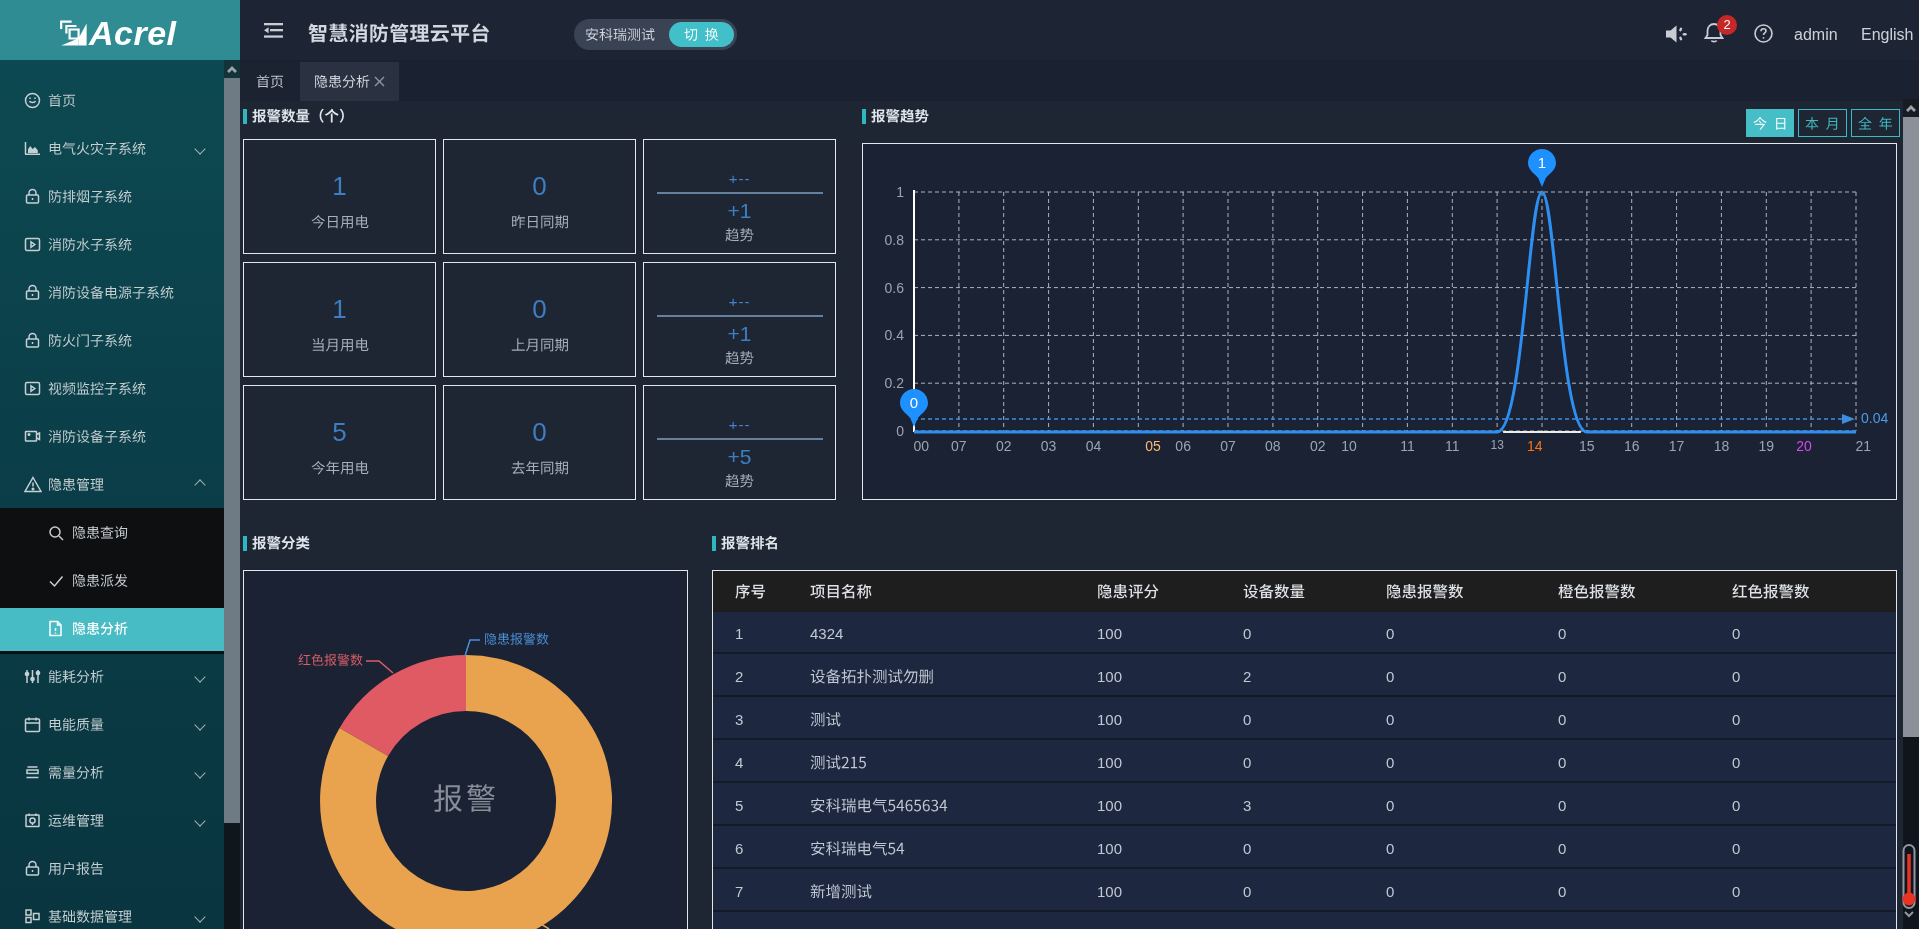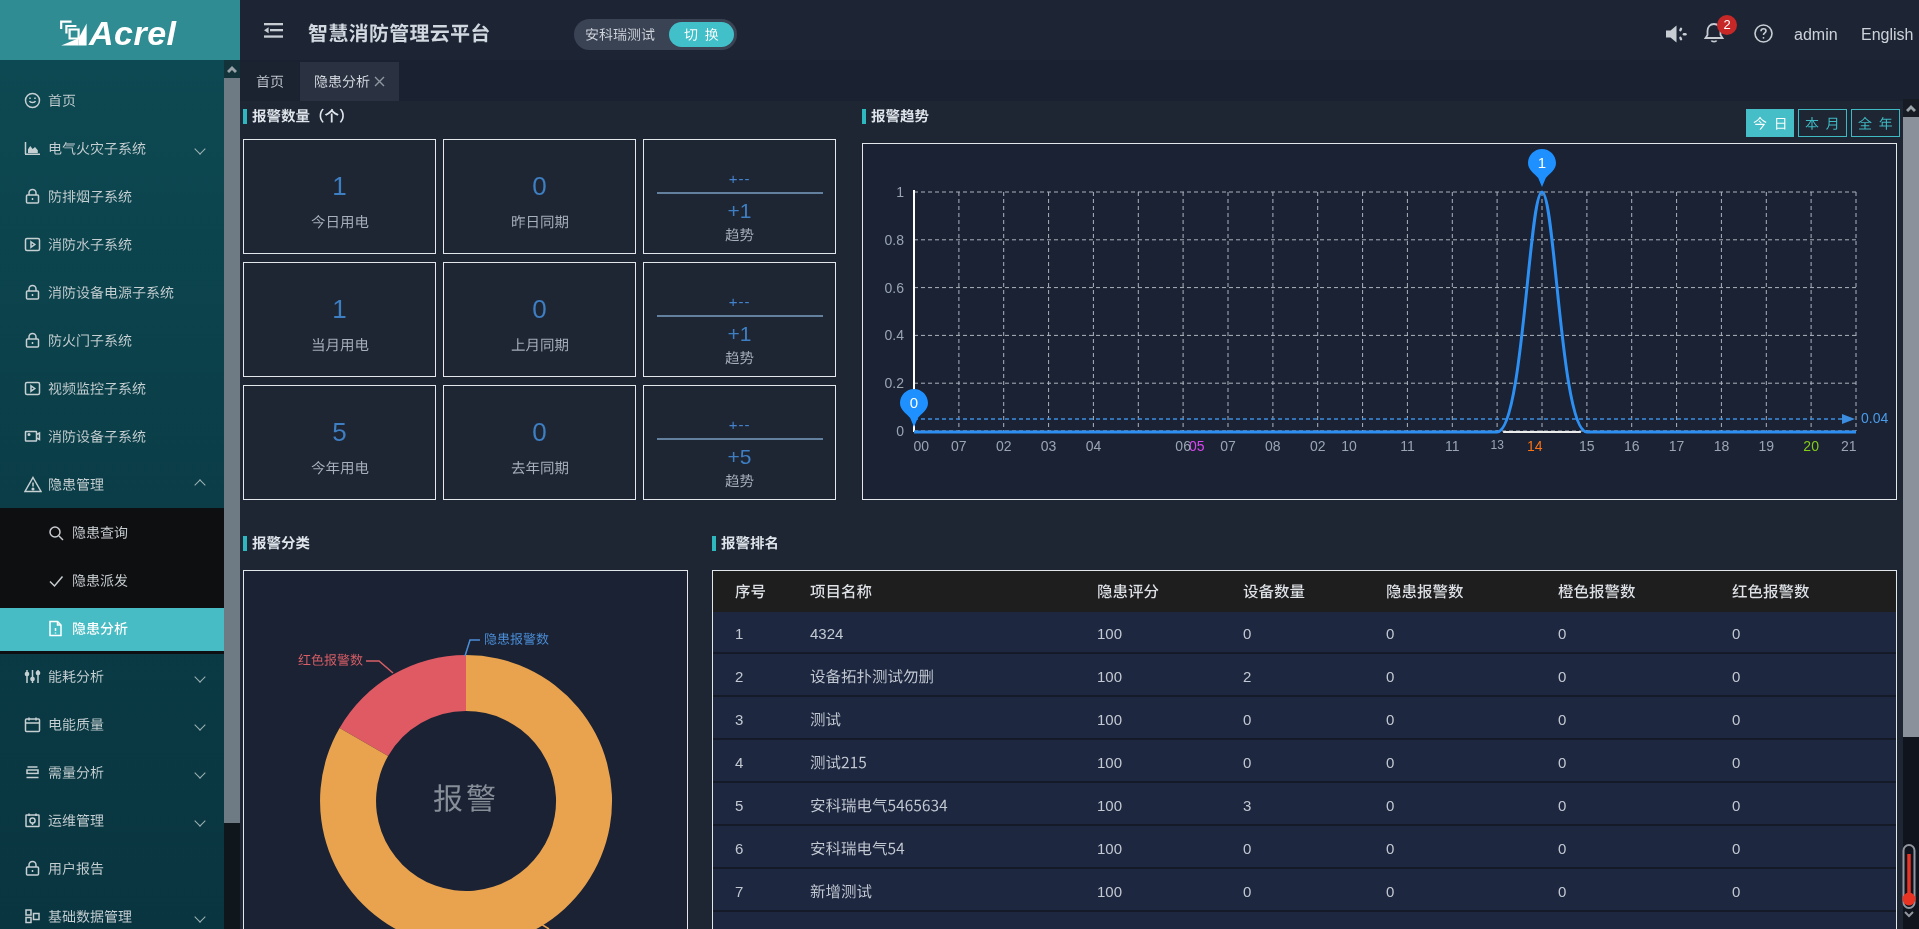--- a/index.html
+++ b/index.html
@@ -589,37 +589,37 @@
 <div class="abs" style="left:854px;top:231.8px;width:50px;text-align:right;color:#9AA5B2;font-size:14px;line-height:16px">0.8</div>
 <div class="abs" style="left:854px;top:279.6px;width:50px;text-align:right;color:#9AA5B2;font-size:14px;line-height:16px">0.6</div>
 <div class="abs" style="left:854px;top:327.4px;width:50px;text-align:right;color:#9AA5B2;font-size:14px;line-height:16px">0.4</div>
 <div class="abs" style="left:854px;top:375.2px;width:50px;text-align:right;color:#9AA5B2;font-size:14px;line-height:16px">0.2</div>
 <div class="abs" style="left:854px;top:423.0px;width:50px;text-align:right;color:#9AA5B2;font-size:14px;line-height:16px">0</div>
 <div class="abs" style="left:899.0px;top:438px;width:30px;text-align:right;color:#9AA5B2;font-size:14px">00</div>
 <div class="abs" style="left:943.8571428571429px;top:438px;width:30px;text-align:center;color:#9AA5B2;font-size:14px">07</div>
 <div class="abs" style="left:988.7142857142857px;top:438px;width:30px;text-align:center;color:#9AA5B2;font-size:14px">02</div>
 <div class="abs" style="left:1033.5714285714287px;top:438px;width:30px;text-align:center;color:#9AA5B2;font-size:14px">03</div>
 <div class="abs" style="left:1078.4285714285713px;top:438px;width:30px;text-align:center;color:#9AA5B2;font-size:14px">04</div>
-<div class="abs" style="left:1189px;top:438px;width:30px;color:#d946ef;font-size:14px">05</div>
+<div class="abs" style="left:1138px;top:438px;width:30px;text-align:center;color:#fdba74;font-size:14px">05</div>
 <div class="abs" style="left:1168.142857142857px;top:438px;width:30px;text-align:center;color:#9AA5B2;font-size:14px">06</div>
 <div class="abs" style="left:1213.0px;top:438px;width:30px;text-align:center;color:#9AA5B2;font-size:14px">07</div>
 <div class="abs" style="left:1257.857142857143px;top:438px;width:30px;text-align:center;color:#9AA5B2;font-size:14px">08</div>
 <div class="abs" style="left:1302.7142857142858px;top:438px;width:30px;text-align:center;color:#9AA5B2;font-size:14px">02</div>
 <div class="abs" style="left:1334px;top:438px;width:30px;text-align:center;color:#9AA5B2;font-size:14px">10</div>
 <div class="abs" style="left:1392.4285714285716px;top:438px;width:30px;text-align:center;color:#9AA5B2;font-size:14px">11</div>
 <div class="abs" style="left:1437.2857142857142px;top:438px;width:30px;text-align:center;color:#9AA5B2;font-size:14px">11</div>
 <div class="abs" style="left:1482.142857142857px;top:438px;width:30px;text-align:center;color:#9AA5B2;font-size:12px">13</div>
 <div class="abs" style="left:1527.0px;top:438px;width:30px;text-align:left;color:#f97316;font-size:14px">14</div>
 <div class="abs" style="left:1571.857142857143px;top:438px;width:30px;text-align:center;color:#9AA5B2;font-size:14px">15</div>
 <div class="abs" style="left:1616.7142857142858px;top:438px;width:30px;text-align:center;color:#9AA5B2;font-size:14px">16</div>
 <div class="abs" style="left:1661.5714285714284px;top:438px;width:30px;text-align:center;color:#9AA5B2;font-size:14px">17</div>
 <div class="abs" style="left:1706.4285714285716px;top:438px;width:30px;text-align:center;color:#9AA5B2;font-size:14px">18</div>
 <div class="abs" style="left:1751.2857142857142px;top:438px;width:30px;text-align:center;color:#9AA5B2;font-size:14px">19</div>
-<div class="abs" style="left:1796.142857142857px;top:438px;width:30px;text-align:center;color:#84cc16;font-size:14px">20</div>
-<div class="abs" style="left:1841.0px;top:438px;width:30px;text-align:left;color:#9AA5B2;font-size:14px">21</div>
+<div class="abs" style="left:1796.142857142857px;top:438px;width:30px;color:#d946ef;font-size:14px">20</div>
+<div class="abs" style="left:1841.0px;top:438px;width:30px;text-align:right;color:#9AA5B2;font-size:14px">21</div>
 <div class="abs" style="left:1861px;top:410.05px;color:#4A9BE8;font-size:14px">0.04</div>
 <svg class="abs" style="left:898px;top:387px" width="32" height="44" viewBox="0 0 32 44">
 <path d="M16 2 C8.3 2 2 8.3 2 16 C2 23 8 26 12.2 31 L16 40 L19.8 31 C24 26 30 23 30 16 C30 8.3 23.7 2 16 2 Z" fill="#1E90FF"></path>
 <text x="16" y="21" text-anchor="middle" font-size="15" fill="#fff" font-family="Liberation Sans,sans-serif">0</text>
   </svg>
 <svg class="abs" style="left:1526.0px;top:147px" width="32" height="44" viewBox="0 0 32 44">
 <path d="M16 2 C8.3 2 2 8.3 2 16 C2 23 8 26 12.2 31 L16 40 L19.8 31 C24 26 30 23 30 16 C30 8.3 23.7 2 16 2 Z" fill="#1E90FF"></path>
 <text x="16" y="21" text-anchor="middle" font-size="15" fill="#fff" font-family="Liberation Sans,sans-serif">1</text>
   </svg>
 <div class="abs" style="left:243px;top:536px;width:4px;height:15px;background:#2FB7C0"></div>

